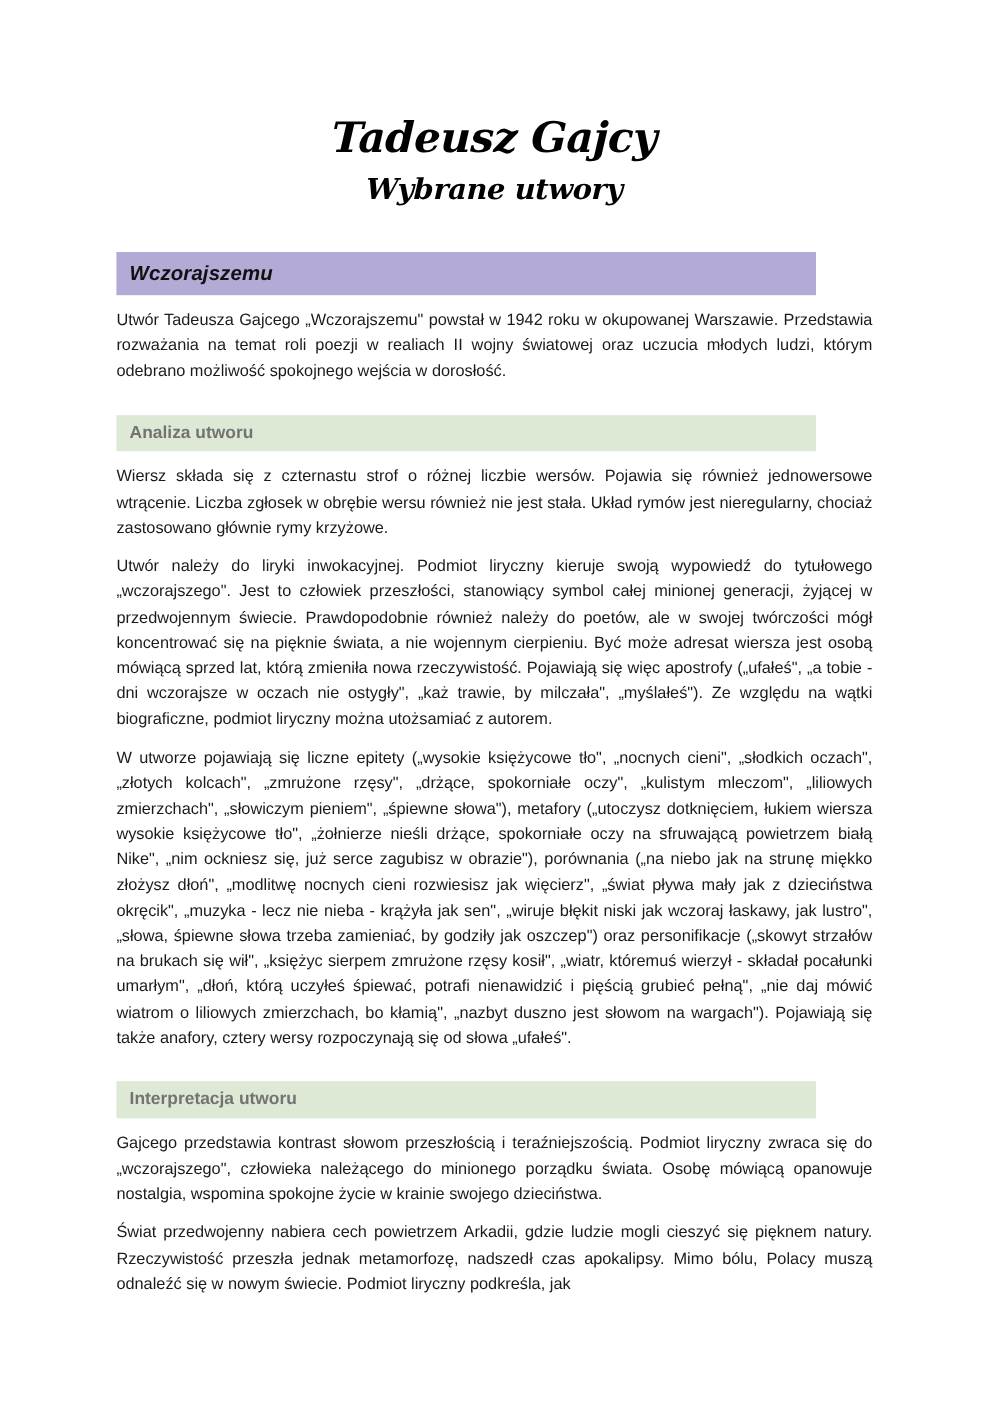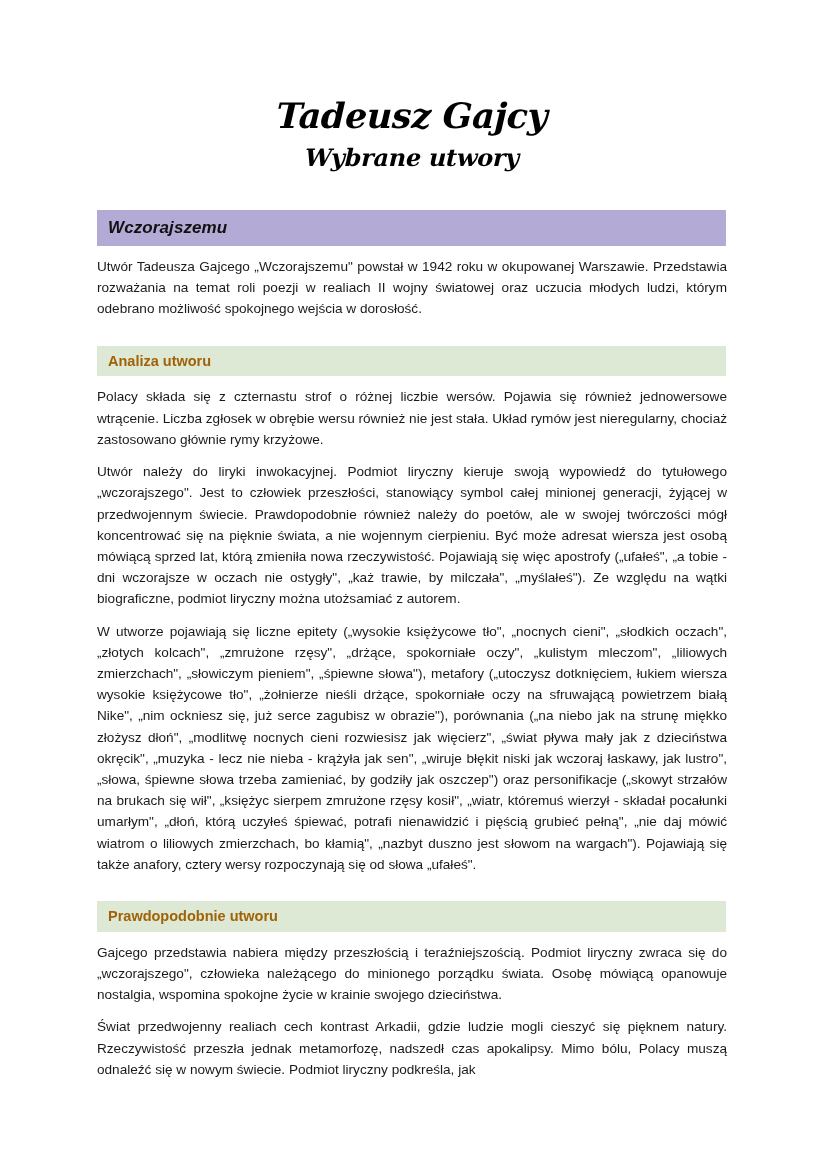--- a/index.html
+++ b/index.html
@@ -54,21 +54,21 @@
     line-height: 1.15;
     letter-spacing: -0.3px;
     color: #000000;
     margin: 9px 0 0 0;
     transform: skewX(-2deg);
   }
 
   
   .bar {
     box-sizing: border-box;
-    width: 629px;
+    width: 583px;
     padding: 6px 0 6px 11px;
     margin: 0;
   }
   .bar-purple {
     background: #b4aad6;
     margin-top: 38px;
     padding-top: 7px;
     padding-bottom: 8px;
   }
   .bar-purple .bar-label {
@@ -81,21 +81,21 @@
   }
   .bar-green {
     background: #dde9d5;
     margin-top: 26px;
   }
   .bar-green .bar-label {
     font-size: 14.5px;
     font-weight: 700;
     font-style: normal;
     line-height: 1.3;
-    color: #a16207;
+    color: #737373;
   }
 
   
   p.body {
     font-size: 13.6px;
     line-height: 1.56;
     text-align: justify;
     text-justify: inter-word;
     margin: 11px 0 0 0;
     color: #1a1a1a;
@@ -122,28 +122,28 @@
     <div class="bar bar-purple">
       <span class="bar-label">Wczorajszemu</span>
     </div>
 
     <p class="body first-after-bar">Utwór Tadeusza Gajcego „Wczorajszemu" powstał w 1942 roku w okupowanej Warszawie. Przedstawia rozważania na temat roli poezji w realiach II wojny światowej oraz uczucia młodych ludzi, którym odebrano możliwość spokojnego wejścia w dorosłość.</p>
 
     <div class="bar bar-green">
       <span class="bar-label">Analiza utworu</span>
     </div>
 
-    <p class="body first-after-bar">Polacy składa się z czternastu strof o różnej liczbie wersów. Pojawia się również jednowersowe wtrącenie. Liczba zgłosek w obrębie wersu również nie jest stała. Układ rymów jest nieregularny, chociaż zastosowano głównie rymy krzyżowe.</p>
+    <p class="body first-after-bar">Wiersz składa się z czternastu strof o różnej liczbie wersów. Pojawia się również jednowersowe wtrącenie. Liczba zgłosek w obrębie wersu również nie jest stała. Układ rymów jest nieregularny, chociaż zastosowano głównie rymy krzyżowe.</p>
 
     <p class="body"><span>Utwór należy do </span><b>liryki inwokacyjnej</b><span>. Podmiot liryczny kieruje swoją wypowiedź do tytułowego „wczorajszego". Jest to człowiek przeszłości, stanowiący symbol całej minionej generacji, żyjącej w przedwojennym świecie. Prawdopodobnie również należy do poetów, ale w swojej twórczości mógł koncentrować się na pięknie świata, a nie wojennym cierpieniu. Być może adresat wiersza jest osobą mówiącą sprzed lat, którą zmieniła nowa rzeczywistość. Pojawiają się więc </span><b>apostrofy</b><span> („ufałeś", „a tobie - dni wczorajsze w oczach nie ostygły", „każ trawie, by milczała", „myślałeś"). Ze względu na wątki biograficzne, podmiot liryczny można utożsamiać z autorem.</span></p>
 
     <p class="body"><span>W utworze pojawiają się liczne </span><b>epitety</b><span> („wysokie księżycowe tło", „nocnych cieni", „słodkich oczach", „złotych kolcach", „zmrużone rzęsy", „drżące, spokorniałe oczy", „kulistym mleczom", „liliowych zmierzchach", „słowiczym pieniem", „śpiewne słowa"), </span><b>metafory</b><span> („utoczysz dotknięciem, łukiem wiersza wysokie księżycowe tło", „żołnierze nieśli drżące, spokorniałe oczy na sfruwającą powietrzem białą Nike", „nim ockniesz się, już serce zagubisz w obrazie"), </span><b>porównania</b><span> („na niebo jak na strunę miękko złożysz dłoń", „modlitwę nocnych cieni rozwiesisz jak więcierz", „świat pływa mały jak z dzieciństwa okręcik", „muzyka - lecz nie nieba - krążyła jak sen", „wiruje błękit niski jak wczoraj łaskawy, jak lustro", „słowa, śpiewne słowa trzeba zamieniać, by godziły jak oszczep") oraz </span><b>personifikacje</b><span> („skowyt strzałów na brukach się wił", „księżyc sierpem zmrużone rzęsy kosił", „wiatr, któremuś wierzył - składał pocałunki umarłym", „dłoń, którą uczyłeś śpiewać, potrafi nienawidzić i pięścią grubieć pełną", „nie daj mówić wiatrom o liliowych zmierzchach, bo kłamią", „nazbyt duszno jest słowom na wargach"). Pojawiają się także </span><b>anafory</b><span>, cztery wersy rozpoczynają się od słowa „ufałeś".</span></p>
 
     <div class="bar bar-green">
-      <span class="bar-label">Prawdopodobnie utworu</span>
+      <span class="bar-label">Interpretacja utworu</span>
     </div>
 
-    <p class="body first-after-bar"><span>Gajcego przedstawia </span><b>nabiera między przeszłością i teraźniejszością</b><span>. Podmiot liryczny zwraca się do „wczorajszego", człowieka należącego do minionego porządku świata. Osobę mówiącą opanowuje nostalgia, wspomina spokojne życie w krainie swojego dzieciństwa.</span></p>
+    <p class="body first-after-bar"><span>Gajcego przedstawia </span><b>kontrast słowom przeszłością i teraźniejszością</b><span>. Podmiot liryczny zwraca się do „wczorajszego", człowieka należącego do minionego porządku świata. Osobę mówiącą opanowuje nostalgia, wspomina spokojne życie w krainie swojego dzieciństwa.</span></p>
 
-    <p class="body"><span>Świat przedwojenny realiach </span><b>cech kontrast Arkadii</b><span>, gdzie ludzie mogli cieszyć się pięknem natury. Rzeczywistość przeszła jednak metamorfozę, nadszedł czas apokalipsy. Mimo bólu, Polacy muszą odnaleźć się w nowym świecie. Podmiot liryczny podkreśla, jak</span></p>
+    <p class="body"><span>Świat przedwojenny nabiera </span><b>cech powietrzem Arkadii</b><span>, gdzie ludzie mogli cieszyć się pięknem natury. Rzeczywistość przeszła jednak metamorfozę, nadszedł czas apokalipsy. Mimo bólu, Polacy muszą odnaleźć się w nowym świecie. Podmiot liryczny podkreśla, jak</span></p>
 
   </div>
 </div>
 
 </body></html>

